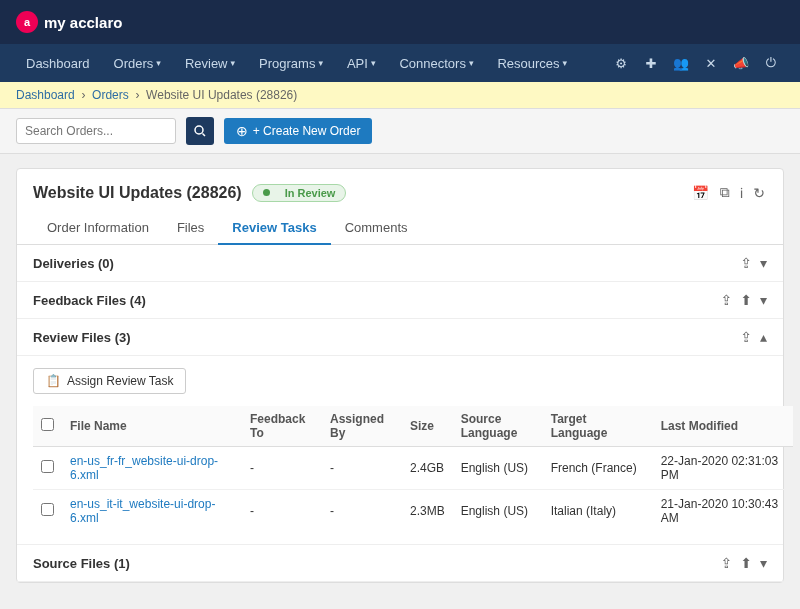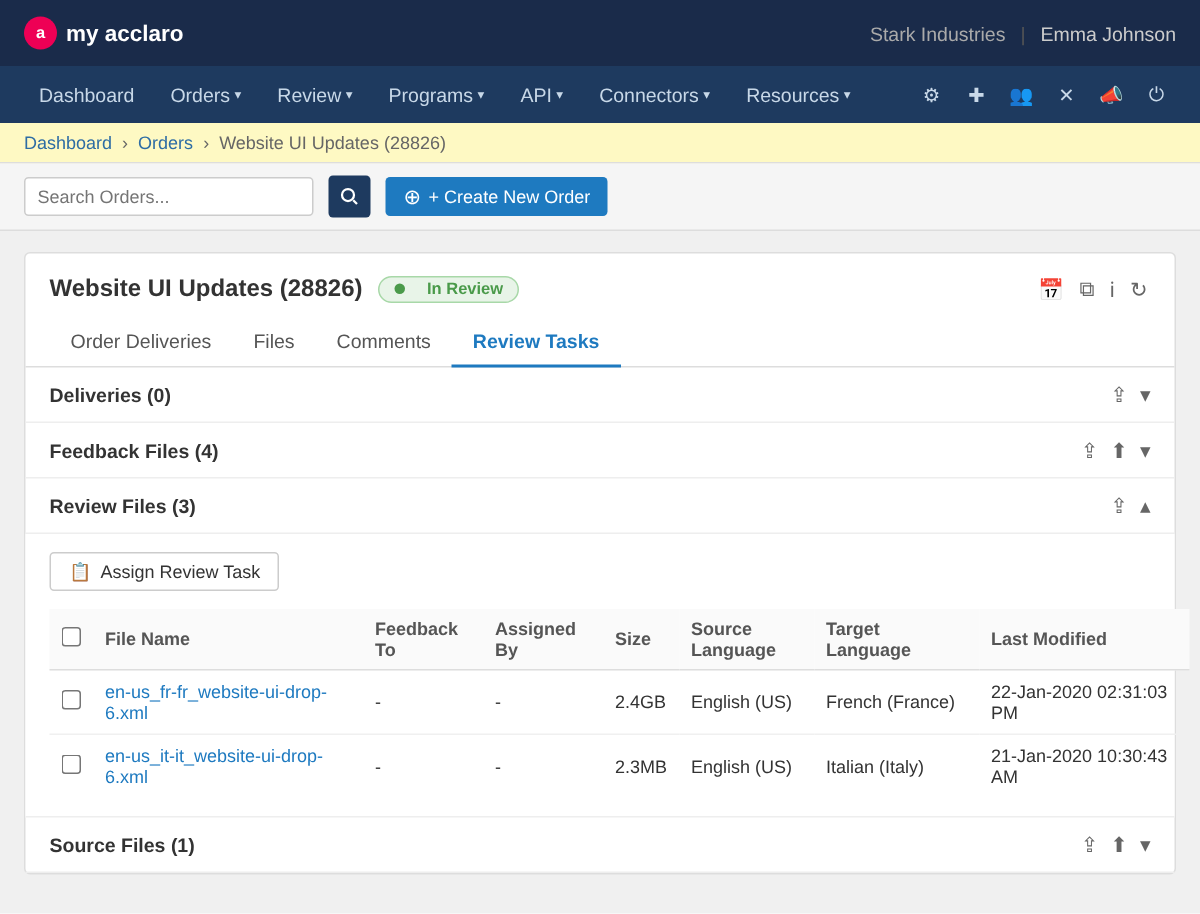--- a/index.html
+++ b/index.html
@@ -20,21 +20,21 @@
     .nav-item .arrow { font-size: 9px; }
     .main-nav-icons { display: flex; gap: 4px; align-items: center; }
     .nav-icon-btn { width: 26px; height: 26px; border-radius: 50%; display: flex; align-items: center; justify-content: center; color: #c8d8e8; font-size: 13px; cursor: pointer; }
 
     
     .breadcrumb { background: #fef9c3; padding: 6px 16px; font-size: 12px; color: #666; border-bottom: 1px solid #ddd; }
     .breadcrumb a { color: #2e6da4; text-decoration: none; }
 
     
     .search-bar { background: #f5f5f5; padding: 8px 16px; display: flex; align-items: center; gap: 10px; border-bottom: 1px solid #ddd; }
-    .search-input { padding: 5px 8px; border: 1px solid #ccc; border-radius: 3px; font-size: 12px; width: 193px; color: #999; }
+    .search-input { padding: 5px 8px; border: 1px solid #ccc; border-radius: 3px; font-size: 12px; width: 160px; color: #999; }
     .search-btn { background: #1e3a5f; color: #fff; border: none; border-radius: 3px; width: 28px; height: 28px; cursor: pointer; display: flex; align-items: center; justify-content: center; }
     .create-order-btn { background: #1e7ac0; color: #fff; border: none; border-radius: 3px; padding: 5px 12px; font-size: 12px; cursor: pointer; display: flex; align-items: center; gap: 5px; }
 
     
     .content { padding: 14px 16px; }
 
     
     .order-card { background: #fff; border: 1px solid #ddd; border-radius: 4px; padding: 0; }
     .order-header { display: flex; align-items: center; justify-content: space-between; padding: 12px 16px 0 16px; }
     .order-title { font-size: 16px; font-weight: bold; color: #333; display: flex; align-items: center; gap: 10px; }
@@ -73,25 +73,20 @@
     .th-modified { min-width: 140px; }
   </style>
 </head>
 <body>
 
 <div class="top-bar">
   <div class="top-bar-logo">
     <div class="logo-icon">a</div>
     <span>my acclaro</span>
   </div>
-  <div class="top-bar-user">
-    <span class="company">Stark Industries</span>
-    <span class="sep">|</span>
-    <span>Emma Johnson</span>
-  </div>
 </div>
 
 <div class="main-nav">
   <div class="main-nav-left">
     <div class="nav-item">Dashboard</div>
     <div class="nav-item">Orders <span class="arrow">▾</span></div>
     <div class="nav-item">Review <span class="arrow">▾</span></div>
     <div class="nav-item">Programs <span class="arrow">▾</span></div>
     <div class="nav-item">API <span class="arrow">▾</span></div>
     <div class="nav-item">Connectors <span class="arrow">▾</span></div>
@@ -142,24 +137,24 @@
       </div>
       <div class="order-header-icons">
         <span class="order-header-icon">📅</span>
         <span class="order-header-icon">⧉</span>
         <span class="order-header-icon">ℹ</span>
         <span class="order-header-icon">↻</span>
       </div>
     </div>
 
     <div class="tabs">
-      <div class="tab">Order Deliveries</div>
+      <div class="tab">Order Information</div>
       <div class="tab">Files</div>
+      <div class="tab active">Review Tasks</div>
       <div class="tab">Comments</div>
-      <div class="tab active">Review Tasks</div>
     </div>
 
     <div class="section-row">
       <span class="section-title">Deliveries (0)</span>
       <div class="section-icons">
         <span>⇪</span>
         <span>▾</span>
       </div>
     </div>
 

